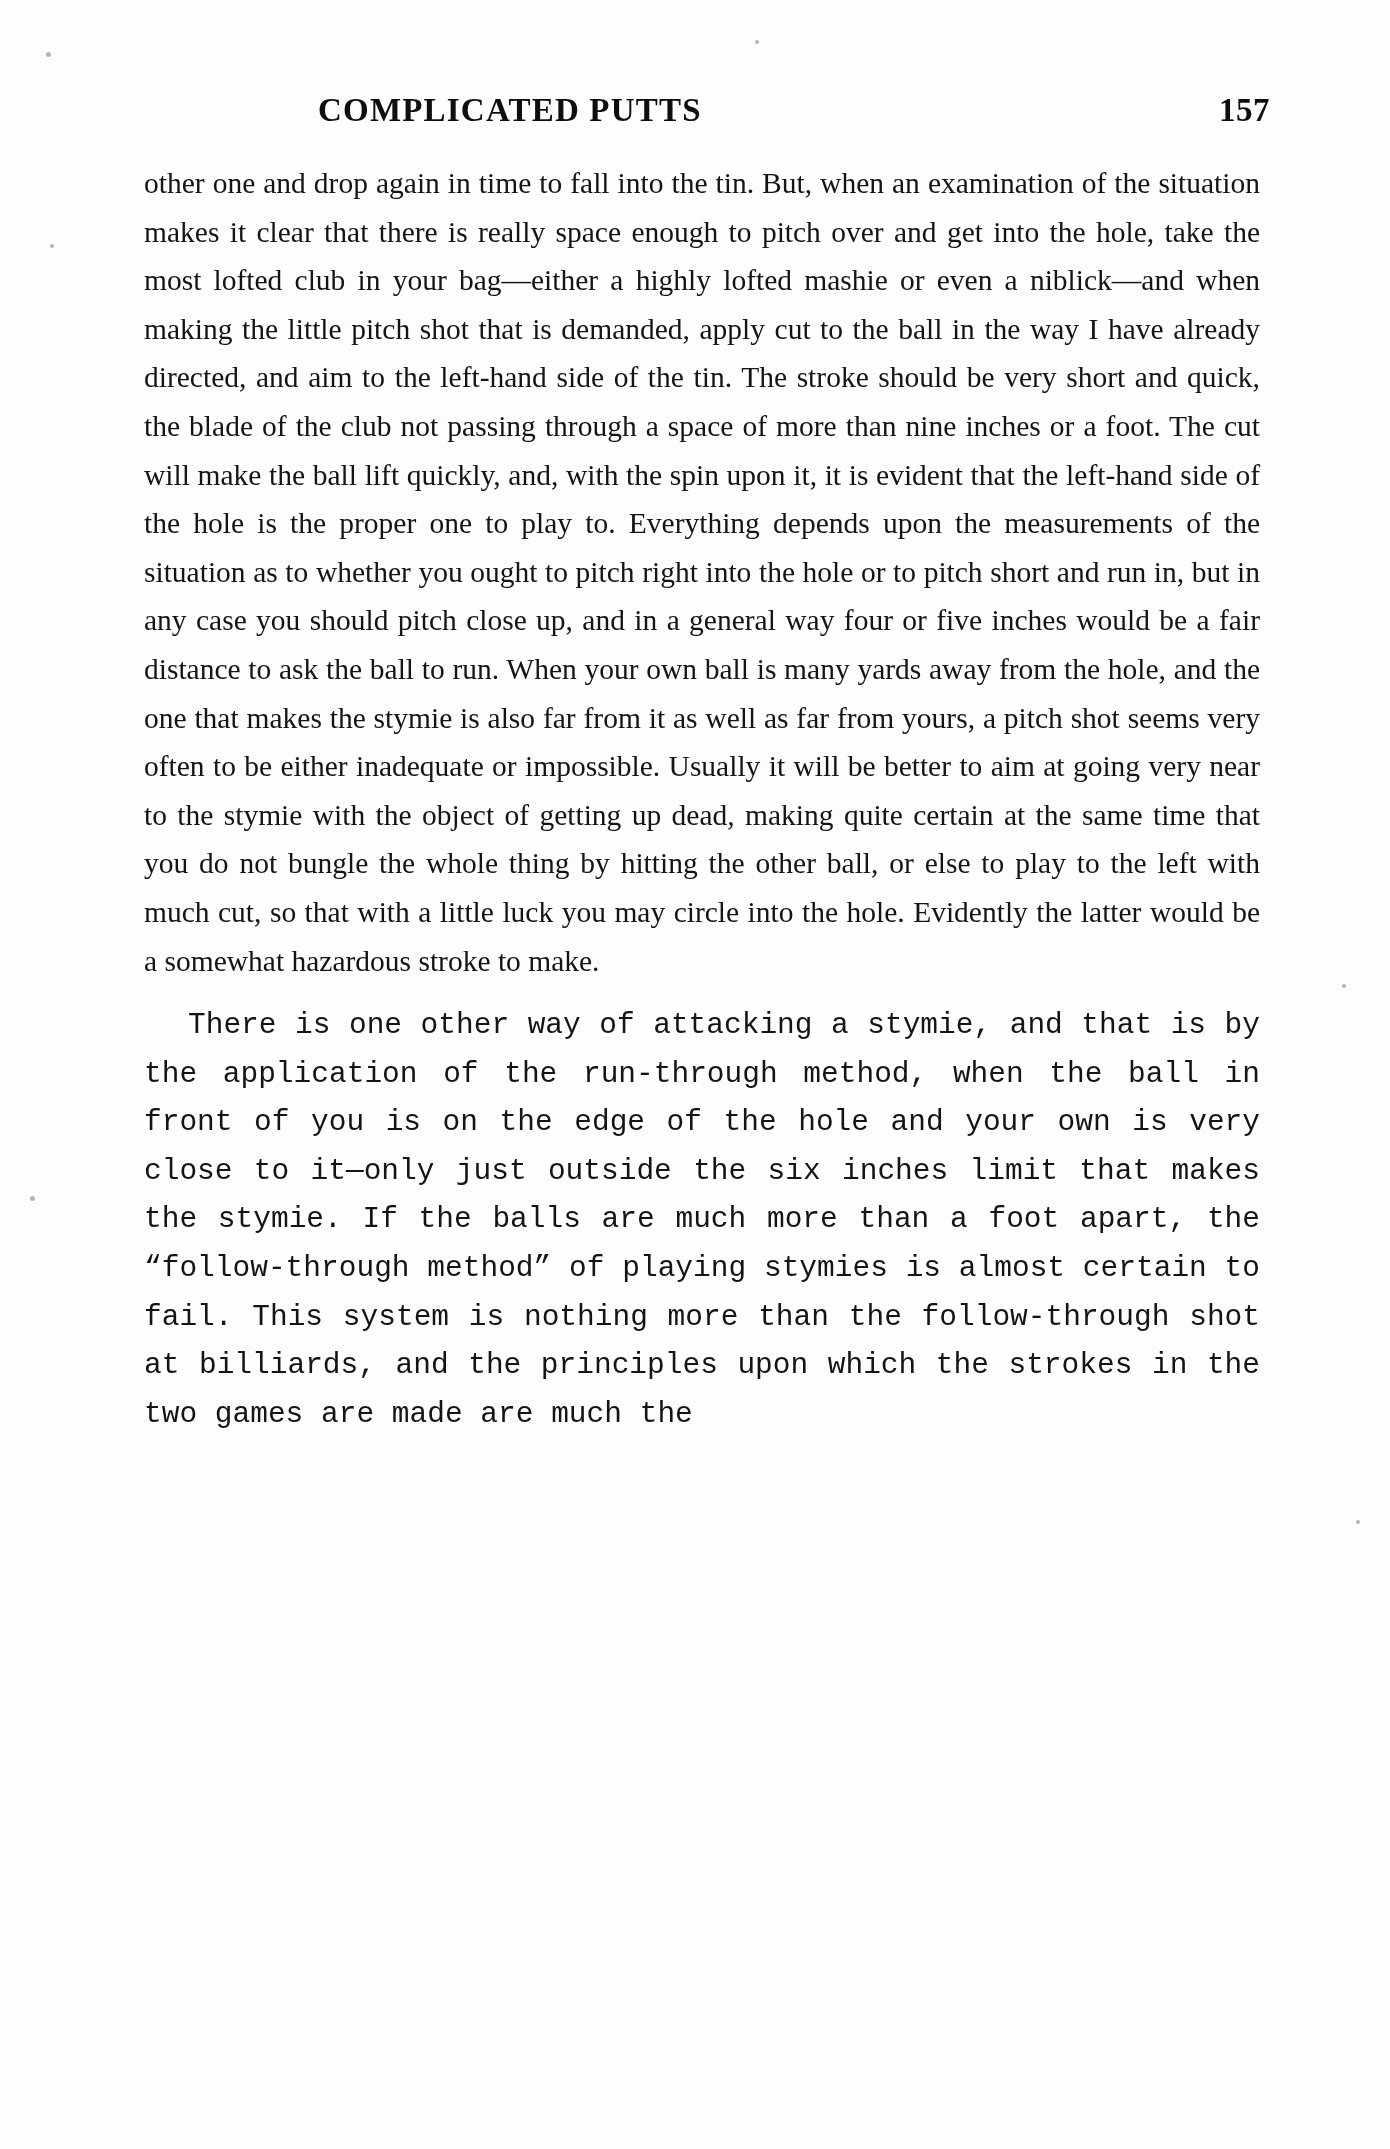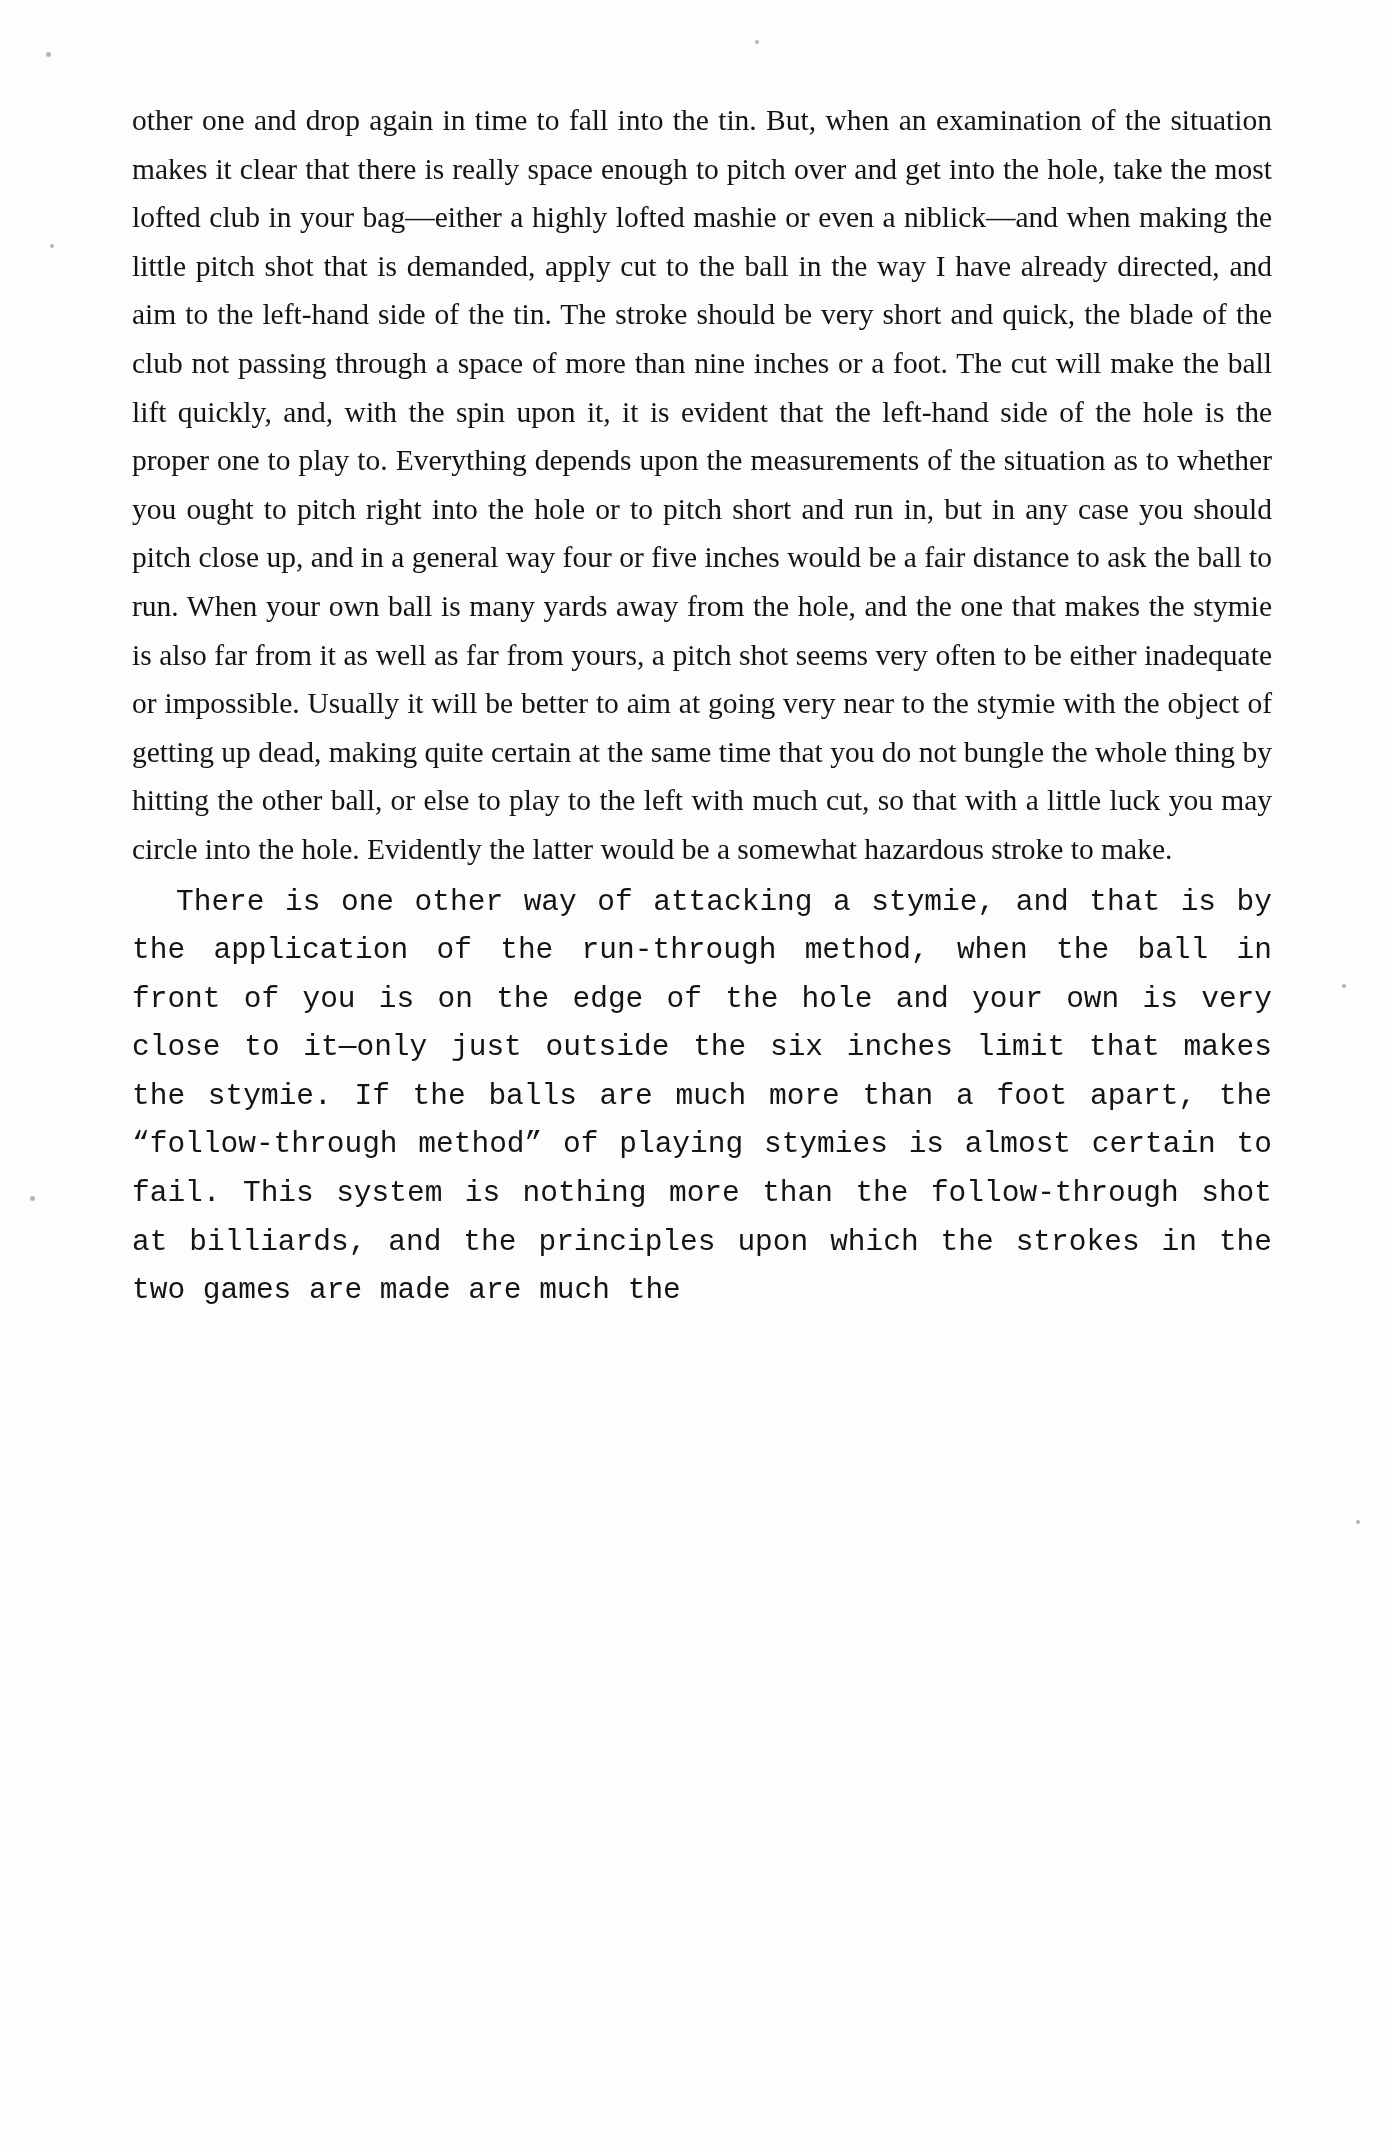--- a/index.html
+++ b/index.html
@@ -62,21 +62,21 @@
   .body-text {
     font-family: "Liberation Serif", serif;
     font-size: 29.5px;
     line-height: 48.6px;
     text-align: justify;
     text-justify: inter-word;
     color: #141414;
     -webkit-font-smoothing: antialiased;
   }
   .body-text p {
-    margin: 4px;
+    margin: 16px;
   }
   .body-text p.indent {
     text-indent: 44px;
     font-family: Liberation Mono, monospace;
   }
 </style>
 </head>
 <body>
 
 <div class="page">
@@ -85,20 +85,24 @@
     <span class="speck" style="left:46px; top:52px; width:5px; height:5px;"></span>
     <span class="speck" style="left:50px; top:244px; width:4px; height:4px;"></span>
     <span class="speck" style="left:30px; top:1196px; width:5px; height:5px;"></span>
     <span class="speck" style="left:755px; top:40px; width:4px; height:4px;"></span>
     <span class="speck" style="left:1342px; top:984px; width:4px; height:4px;"></span>
     <span class="speck" style="left:1356px; top:1520px; width:4px; height:4px;"></span>
   </div>
 
   <div class="content">
 
+    <div class="header-row">
+      <div class="running-head">COMPLICATED PUTTS</div>
+      <div class="page-number">157</div>
+    </div>
 
     <div class="body-text">
       <p>other one and drop again in time to fall into the tin. But, when an examination of the situation makes it clear that there is really space enough to pitch over and get into the hole, take the most lofted club in your bag—either a highly lofted mashie or even a niblick—and when making the little pitch shot that is demanded, apply cut to the ball in the way I have already directed, and aim to the left-hand side of the tin. The stroke should be very short and quick, the blade of the club not passing through a space of more than nine inches or a foot. The cut will make the ball lift quickly, and, with the spin upon it, it is evident that the left-hand side of the hole is the proper one to play to. Everything depends upon the measurements of the situation as to whether you ought to pitch right into the hole or to pitch short and run in, but in any case you should pitch close up, and in a general way four or five inches would be a fair distance to ask the ball to run. When your own ball is many yards away from the hole, and the one that makes the stymie is also far from it as well as far from yours, a pitch shot seems very often to be either inadequate or impossible. Usually it will be better to aim at going very near to the stymie with the object of getting up dead, making quite certain at the same time that you do not bungle the whole thing by hitting the other ball, or else to play to the left with much cut, so that with a little luck you may circle into the hole. Evidently the latter would be a somewhat hazardous stroke to make.</p>
       <p class="indent">There is one other way of attacking a stymie, and that is by the application of the run-through method, when the ball in front of you is on the edge of the hole and your own is very close to it—only just outside the six inches limit that makes the stymie. If the balls are much more than a foot apart, the “follow-through method” of playing stymies is almost certain to fail. This system is nothing more than the follow-through shot at billiards, and the principles upon which the strokes in the two games are made are much the</p>
     </div>
 
   </div>
 </div>
 
 </body></html>

